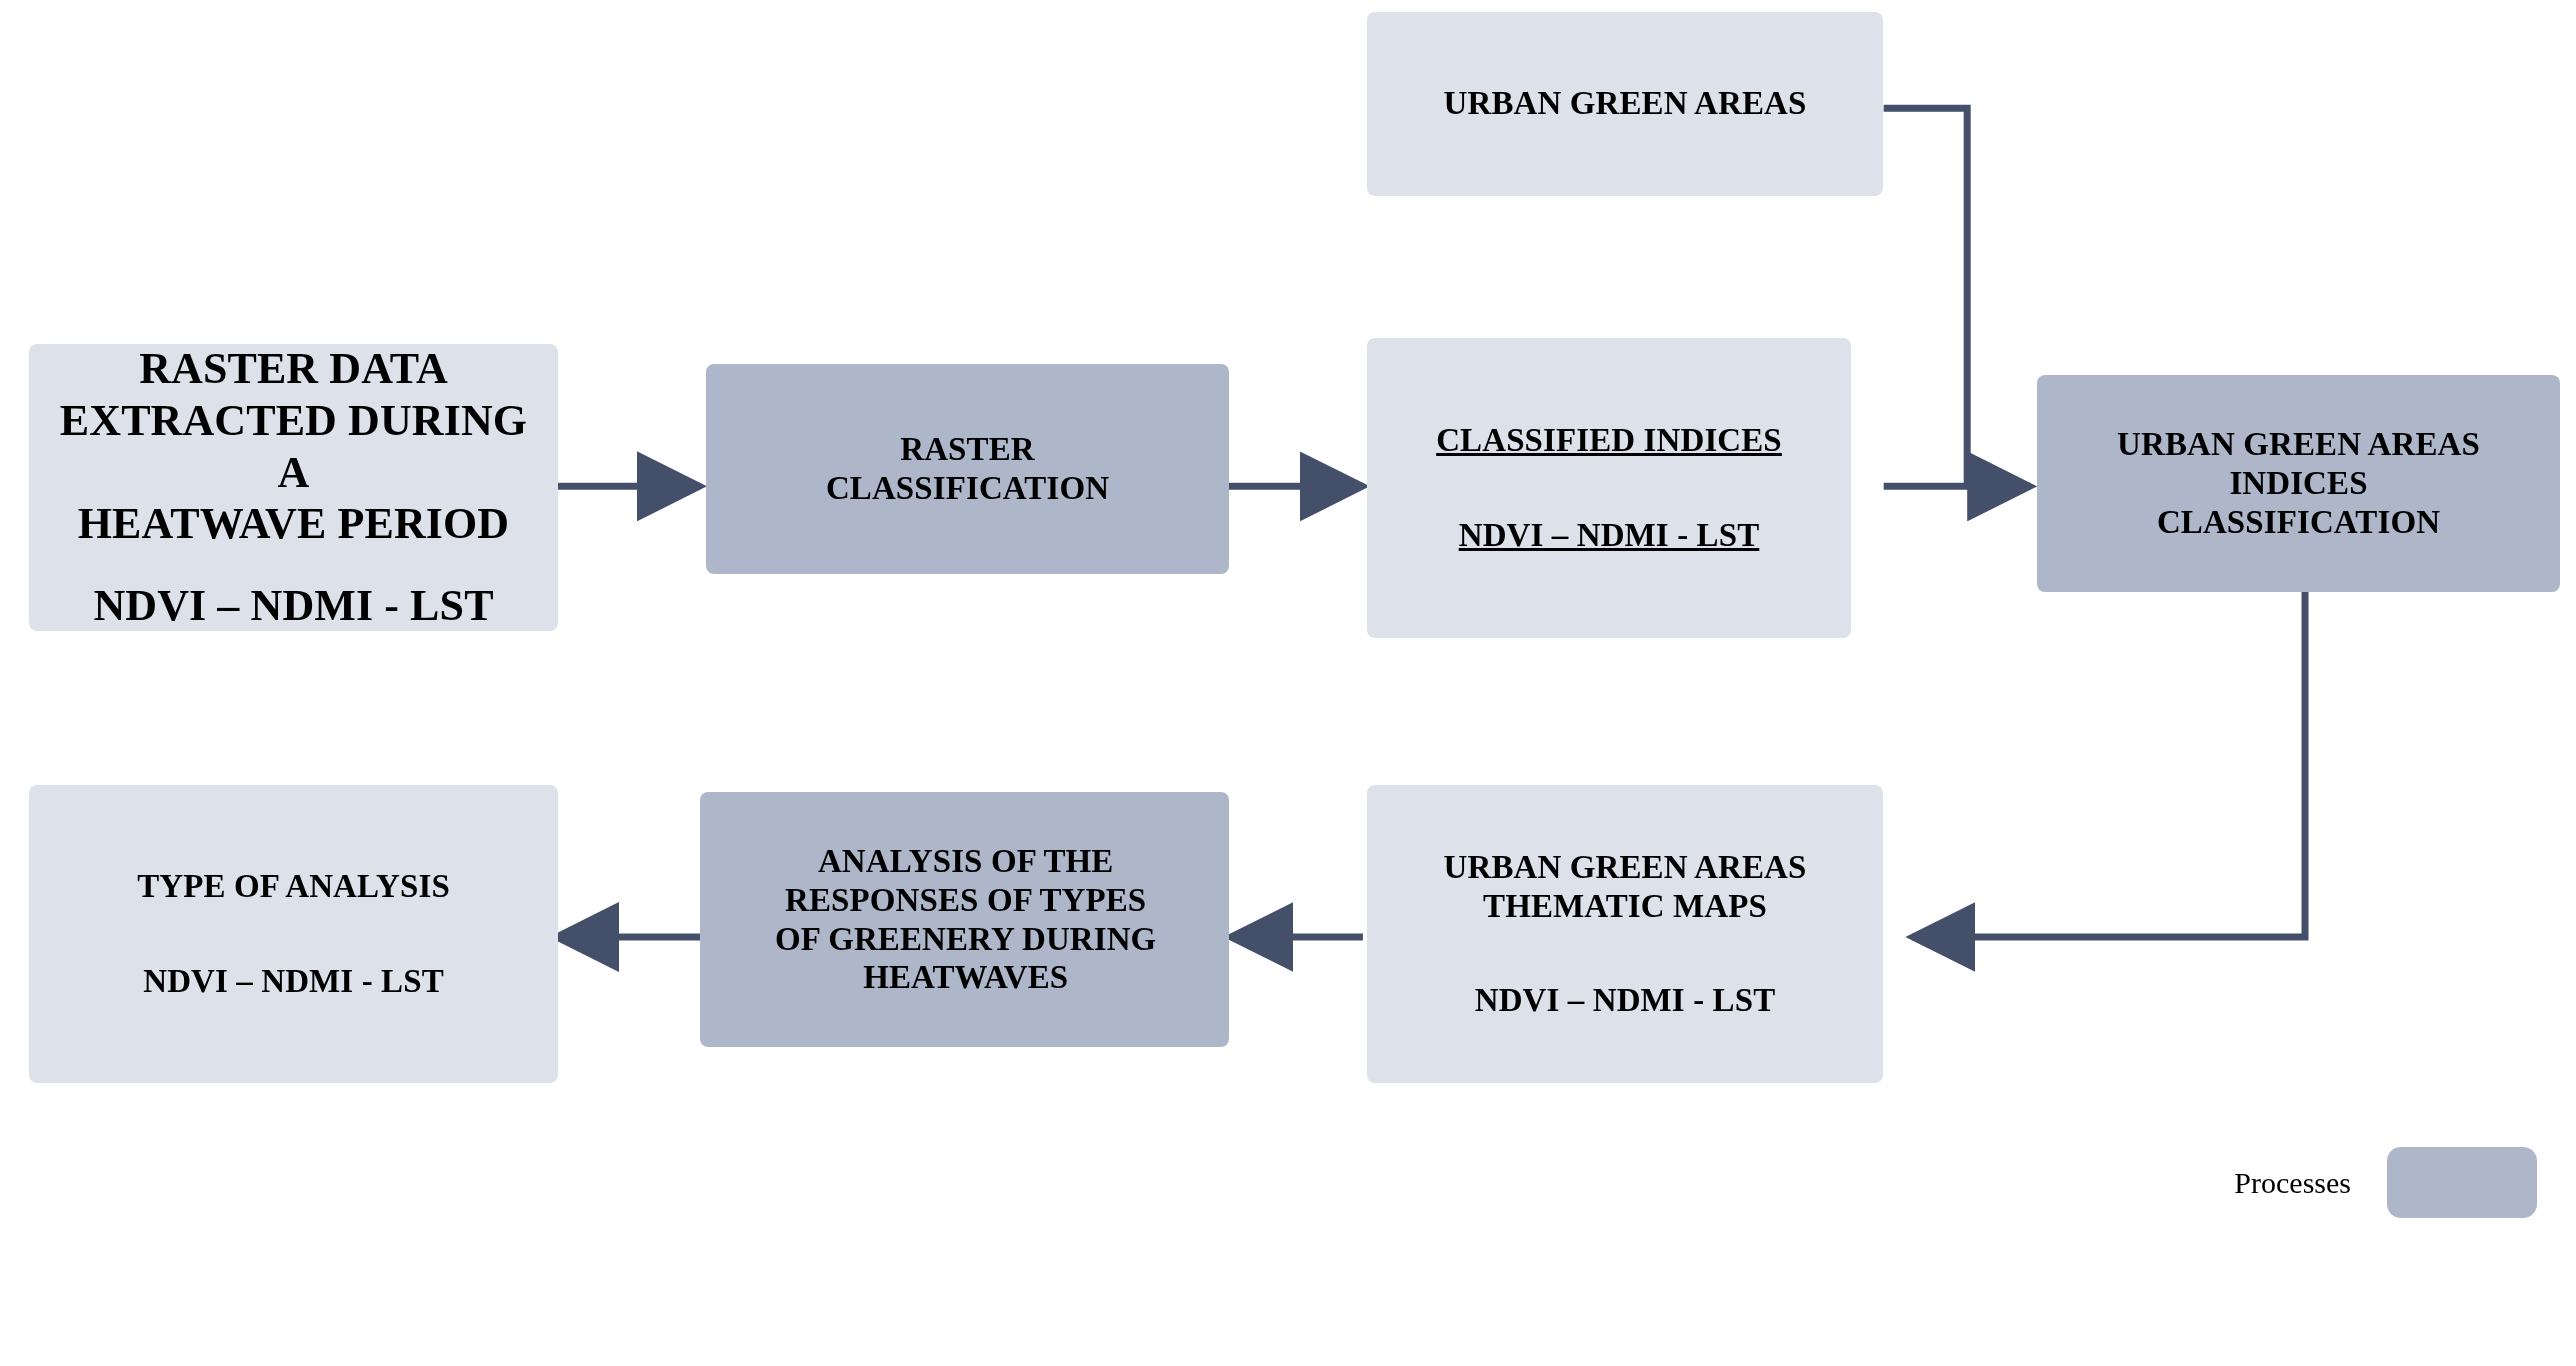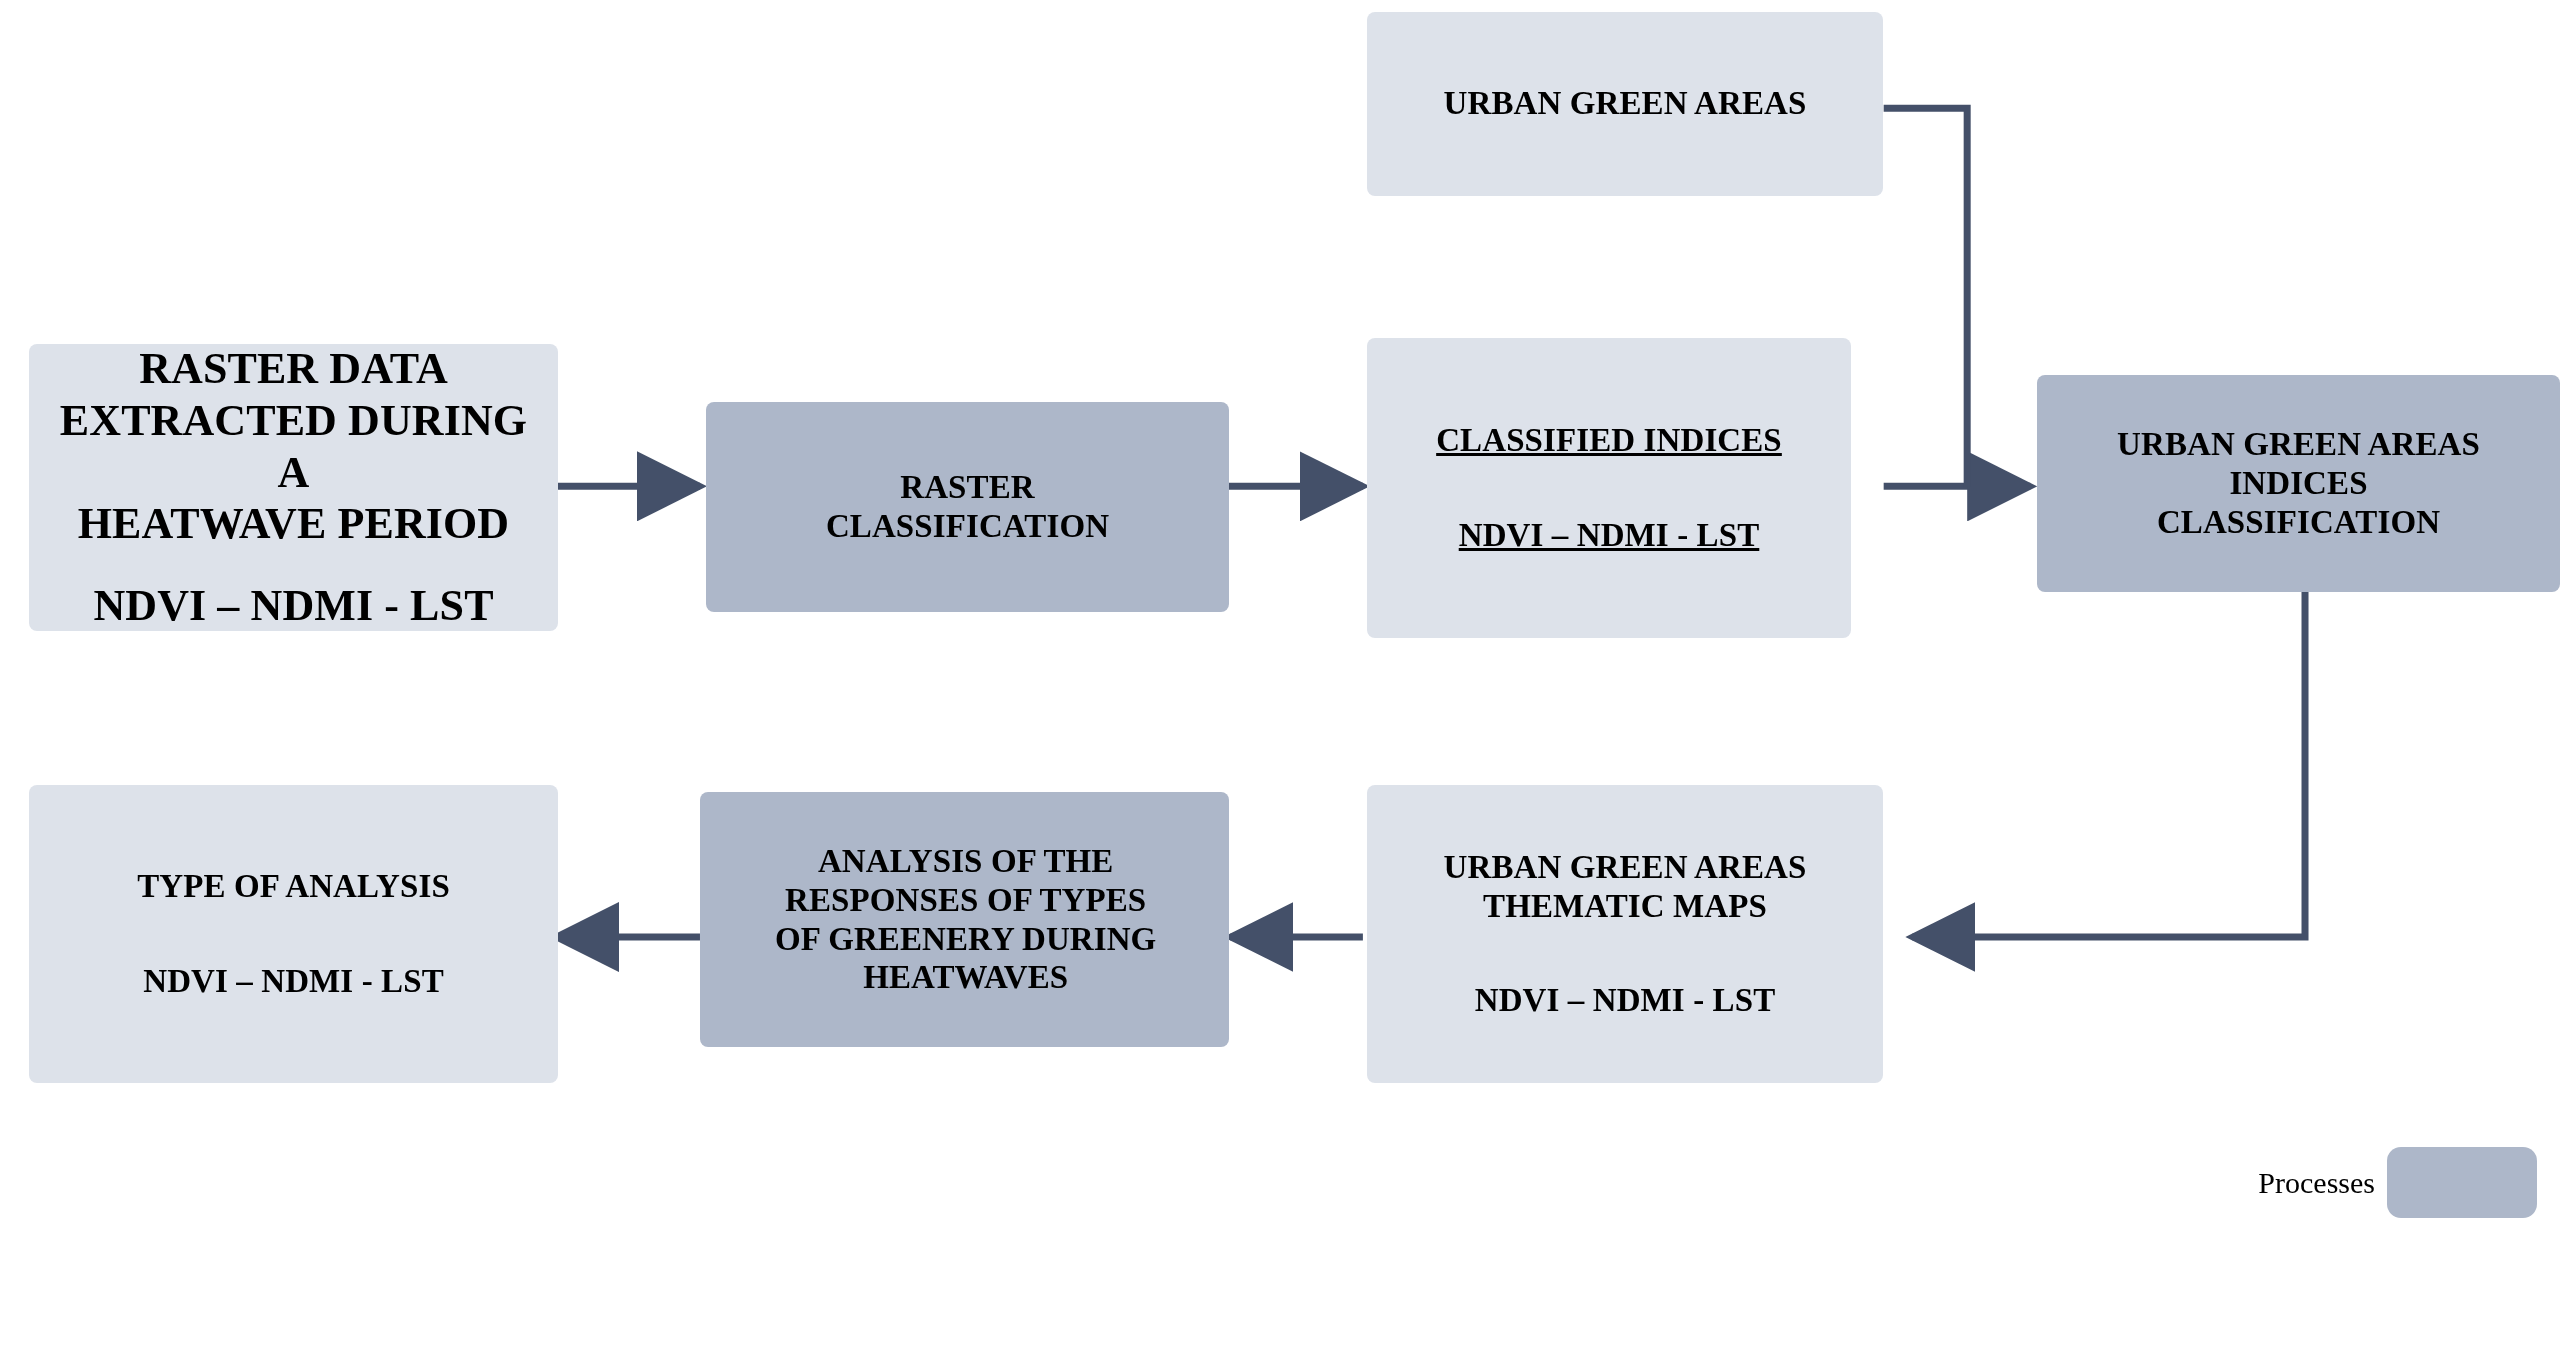--- a/index.html
+++ b/index.html
@@ -60,21 +60,21 @@
     display: flex;
     align-items: center;
     justify-content: flex-end;
   }
   .legend-label {
     font-family: "Liberation Serif", "DejaVu Serif", serif;
     font-size: 30px;
     color: #000000;
     white-space: pre;
     text-align: right;
-    padding-right: 12px;
+    padding-right: 36px;
   }
   .legend-swatch {
     width: 150px;
     height: 71px;
     border-radius: 14px;
     flex: none;
   }
 </style>
 </head>
 <body>
@@ -118,21 +118,21 @@
   </svg>
 
   <div class="node data" style="left:29px; top:344px; width:529px; height:287px; font-size:44px;">
     <div class="title">RASTER DATA
 EXTRACTED DURING A
 HEATWAVE PERIOD</div>
     <div class="gap-lg"></div>
     <div class="sub">NDVI – NDMI - LST</div>
   </div>
 
-  <div class="node process" style="left:706px; top:402px; width:523px; height:210px; font-size:33px;">
+  <div class="node process" style="left:706px; top:364px; width:523px; height:210px; font-size:33px;">
     <div class="title">RASTER
 CLASSIFICATION</div>
   </div>
 
   <div class="node data" style="left:1367px; top:338px; width:484px; height:300px; font-size:33px;text-decoration:underline;">
     <div class="title">CLASSIFIED INDICES</div>
     <div class="gap-md"></div>
     <div class="sub">NDVI – NDMI - LST</div>
   </div>
 

